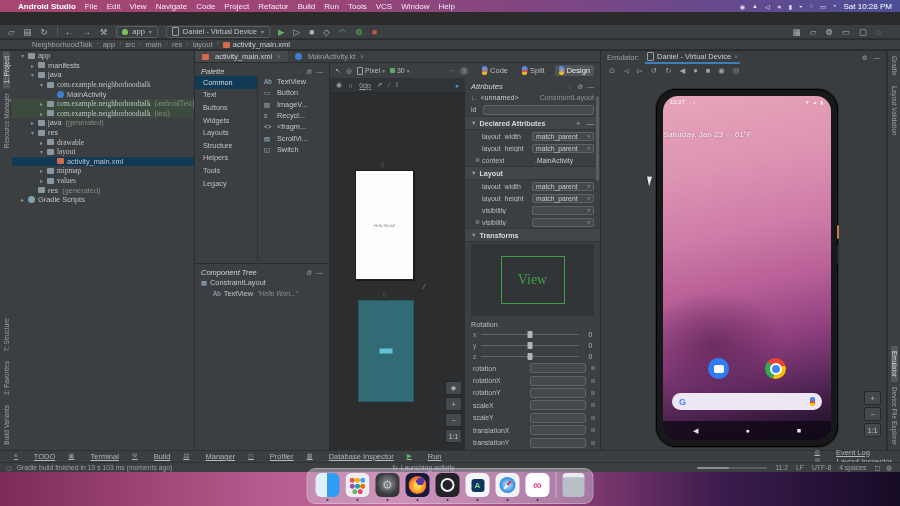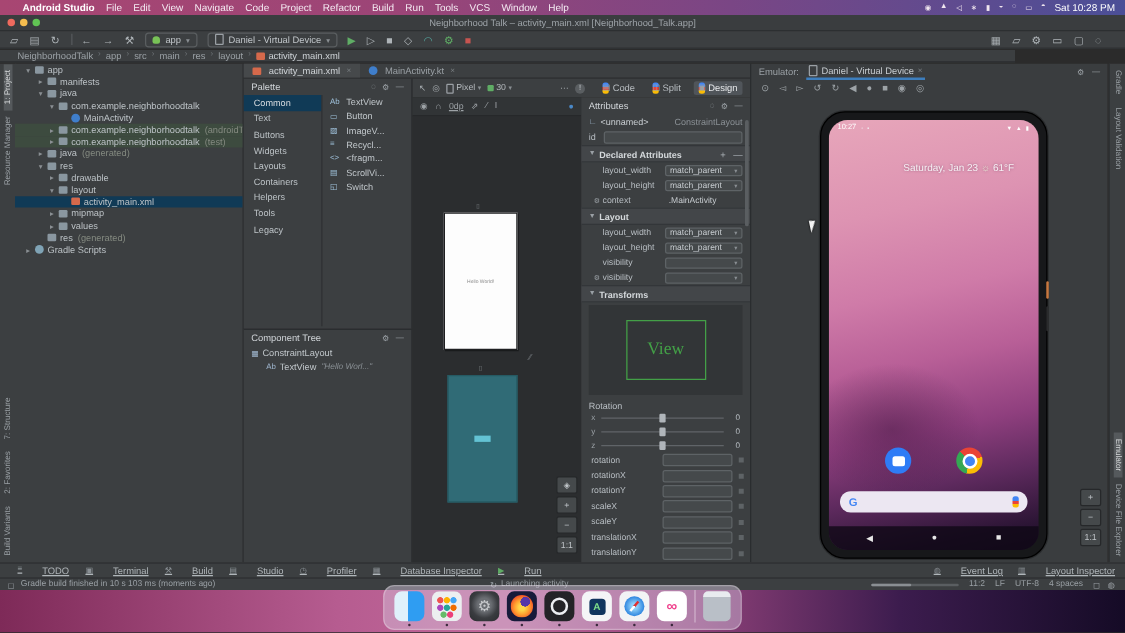--- a/index.html
+++ b/index.html
@@ -27,41 +27,41 @@
   .tbi{margin-right:9px;font-size:8.5px;}
   .tbi.green{color:#5fad65;} .tbi.red{color:#c75450;} .tbi.teal{color:#56a8a0;}
   .tbsep{width:1px;height:9px;background:#55595c;margin:0 7px 0 0;}
   .tbdrop{display:flex;align-items:center;border:1px solid #5a5e60;border-radius:3px;height:10px;padding:0 5px;margin-right:8px;
     font-size:7.5px;color:#c0c5c9;}
   .tbdrop::after{content:"▾";font-size:6px;color:#8a8f93;margin-left:4px;}
   .tbdrop .droid{width:6px;height:6px;border-radius:50% 50% 2px 2px;background:#78c257;margin-right:4px;}
   .tbdrop .devic{width:5px;height:7px;border:1px solid #9aa0a5;border-radius:1px;margin-right:4px;}
   .tbright{margin-left:auto;display:flex;align-items:center;margin-right:10px;}
   
-  .crumbs{position:absolute;left:0;top:40px;width:812px;height:10px;background:#3c3f41;border-bottom:1px solid #2a2d2f;
-    display:flex;font-size:7.5px;color:#9aa0a5;padding-left:14px;box-sizing:border-box;}
+  .crumbs{position:absolute;left:0;top:40px;width:900px;height:10px;background:#3c3f41;border-bottom:1px solid #2a2d2f;
+    display:flex;font-size:7.5px;color:#9aa0a5;padding-left:32px;box-sizing:border-box;}
   .crumb{margin-right:4px;} .csep{margin-right:4px;color:#6a6f73;font-size:6.5px;}
   .crumb-file{display:flex;align-items:center;color:#cdd2d6;}
   
   .lstrip,.rstrip{position:absolute;top:51px;bottom:56px;width:12px;background:#3c3f41;display:flex;flex-direction:column;align-items:center;}
   .lstrip{left:0;border-right:1px solid #2e3133;}
   .rstrip{right:0;border-left:1px solid #2e3133;}
   .vlab{writing-mode:vertical-rl;font-size:6.5px;color:#9aa0a5;padding:5px 0;white-space:nowrap;}
   .lstrip .vlab{transform:rotate(180deg);}
   .vlab.active{background:#55595c;color:#d8dadc;}
   .vspacer{margin-top:auto;}
   
   .project{position:absolute;left:12px;top:51px;width:183px;height:399px;background:#3c3f41;border-right:1px solid #2a2d2f;box-sizing:border-box;}
   .phead{height:14px;display:flex;align-items:center;font-size:8px;color:#c8cdd1;padding:0 5px;}
   .phead .droid{width:6px;height:6px;border-radius:50% 50% 2px 2px;background:#78c257;margin-right:4px;}
   .phead .caret{font-size:6px;color:#8a8f93;margin-left:3px;}
   .phead .hicons{margin-left:auto;display:flex;gap:6px;color:#9aa0a5;font-size:7px;}
   .tree{font-size:7.4px;color:#bcc2c6;}
   .trow{height:9.6px;display:flex;align-items:center;white-space:nowrap;overflow:hidden;}
-  .trow.d0{padding-left:9px;} .trow.d1{padding-left:19px;} .trow.d2{padding-left:28px;} .trow.d3{padding-left:38px;}
+  .trow.d0{padding-left:9px;} .trow.d1{padding-left:19px;} .trow.d2{padding-left:28px;font-family:Liberation Serif, serif;} .trow.d3{padding-left:38px;}
   .trow.sel{background:#103a56;} .trow.grn{background:#3d4b3f;}
   .tarrow{width:7px;color:#8a8f93;font-size:6px;flex:none;}
   .ti{width:7px;height:6px;border-radius:1px;margin-right:3px;flex:none;background:#8a97a0;}
   .ti.cls,.ti.gradle{border-radius:50%;height:7px;}
   .ti.cls{background:#3f7ecb;} .ti.xml{background:#d5694b;} .ti.gradle{background:#7fa3b5;}
   .tsuf{color:#848a80;margin-left:4px;}
   
   .tabbar{position:absolute;left:195px;top:51px;width:405px;height:12px;background:#3c3f41;border-bottom:1px solid #2a2d2f;
     display:flex;align-items:stretch;box-sizing:border-box;}
   .etab{display:flex;align-items:center;padding:0 7px;font-size:7.5px;color:#9aa0a5;gap:3px;}
@@ -74,21 +74,21 @@
   .ddrop::after{content:"▾";font-size:5.5px;color:#8a8f93;margin-left:2px;}
   .ddrop .devic{width:4px;height:6px;border:1px solid #9aa0a5;border-radius:1px;margin-right:2px;}
   .ddrop .apidot{width:5px;height:5px;background:#5fad65;border-radius:1px;margin-right:2px;}
   .dwarn{width:8px;height:8px;border-radius:50%;background:#5a5e61;color:#caced2;font-size:6px;display:flex;align-items:center;justify-content:center;}
   .modes{margin-left:auto;display:flex;align-items:center;gap:6px;padding-right:6px;font-size:7.5px;color:#b8bdc1;}
   .mode{display:flex;align-items:center;gap:3px;padding:1px 4px;border-radius:2px;}
   .mode.active{background:#50555a;color:#e8eaec;}
   .mode .mic{font-size:6.5px;color:#9aa0a5;}
   
   .palette{position:absolute;left:195px;top:63px;width:135px;height:200px;background:#3c3f41;border-right:1px solid #2a2d2f;box-sizing:border-box;}
-  .panehead{height:13px;display:flex;align-items:center;font-size:7.5px;color:#d0d4d8;padding:0 6px;}
+  .panehead{height:13px;display:flex;align-items:flex-end;font-size:7.5px;color:#d0d4d8;padding:0 6px;font-style:italic;}
   .panehead .hicons{margin-left:auto;display:flex;gap:5px;color:#9aa0a5;font-size:6.5px;}
   .pbody{display:flex;height:185px;justify-content:center;}
   .pcats{width:62px;border-right:1px solid #2e3133;}
   .pcat{height:12.6px;display:flex;align-items:center;padding-left:8px;font-size:7.3px;color:#bcc2c6;}
   .pcat.sel{background:#103a56;color:#d8dce0;}
   .pitems{flex:1;}
   .pitem{height:11.3px;display:flex;align-items:center;padding-left:6px;font-size:7.3px;color:#c0c6ca;}
   .pitem .pic{width:13px;font-size:6.3px;color:#9fc0da;flex:none;}
   
   .ctree{position:absolute;left:195px;top:263px;width:135px;height:187px;background:#3c3f41;border-right:1px solid #2a2d2f;border-top:1px solid #2a2d2f;box-sizing:border-box;}
@@ -152,42 +152,42 @@
     box-shadow:0 0 0 1px #2a2c2e;}
   .pbtn1{position:absolute;right:-2px;top:135px;width:2px;height:14px;background:#c87840;border-radius:1px;}
   .pbtn2{position:absolute;right:-2px;top:155px;width:2px;height:20px;background:#2a2b2d;border-radius:1px;}
   .pscreen{position:absolute;left:6px;top:6px;right:6px;bottom:6px;border-radius:15px;overflow:hidden;
     background:
       radial-gradient(60% 22% at 30% 72%, rgba(60,20,60,.45), transparent 70%),
       linear-gradient(168deg,#e7a6ba 0%,#dd93b2 22%,#cf7ba8 40%,#b85f97 55%,#8f3f7e 70%,#5e2a5e 82%,#2c1535 94%,#1d0e26 100%);}
   .pstatus{position:absolute;left:7px;right:7px;top:3px;display:flex;align-items:center;font-size:6px;color:#fff;}
   .pstatus .dots{margin-left:4px;font-size:4.5px;color:#f0e8ee;letter-spacing:1px;}
   .pstatus .sigs{margin-left:auto;font-size:4.5px;letter-spacing:1px;color:#fff;}
-  .pdate{position:absolute;left:0;right:0;top:34px;text-align:center;font-size:8px;color:#f7f0f4;text-shadow:0 0 2px rgba(90,40,80,.5);padding-left:40px;}
+  .pdate{position:absolute;left:0;right:0;top:34px;text-align:left;font-size:8px;color:#f7f0f4;text-shadow:0 0 2px rgba(90,40,80,.5);}
   .pdate .wx{color:#e8e0d2;}
   .p-apps{position:absolute;left:0;right:0;top:262px;display:flex;justify-content:center;gap:36px;}
   .aicon{width:21px;height:21px;border-radius:50%;position:relative;display:flex;align-items:center;justify-content:center;}
   .msg{background:#2f7cf6;}
   .msg::before{content:"";width:10px;height:8px;background:#fff;border-radius:2px;}
   .chrome{background:conic-gradient(from -45deg,#ea4335 0 33%,#fbbc05 33% 66%,#34a853 66% 100%);}
   .chrome::before{content:"";width:8px;height:8px;border-radius:50%;background:#4285f4;border:2px solid #fff;}
   .p-search{position:absolute;left:9px;right:9px;top:297px;height:17px;background:#ece7f2;border-radius:9px;
     display:flex;align-items:center;padding:0 7px;box-sizing:border-box;}
   .gletter{color:#4285f4;font-weight:bold;font-size:9px;}
   .mic{margin-left:auto;width:5px;height:9px;border-radius:2px;background:linear-gradient(180deg,#4285f4 40%,#ea4335 40% 70%,#fbbc05 70%);}
   .p-nav{position:absolute;left:0;right:0;bottom:0;height:19px;background:rgba(14,8,20,0.78);display:flex;align-items:center;
     justify-content:space-between;padding:0 30px;box-sizing:border-box;font-size:7px;color:#e8e8e8;}
   .ezoom{position:absolute;right:5px;top:340px;display:flex;flex-direction:column;gap:2px;}
   
   .toolwins{position:absolute;left:0;top:450px;width:900px;height:12px;background:#3c3f41;border-top:1px solid #2e3133;
     display:flex;align-items:center;font-size:7.5px;color:#b0b6ba;padding:0 8px 0 14px;box-sizing:border-box;}
   .twitem{display:flex;align-items:flex-start;gap:16px;margin-right:13px;text-decoration:underline;}
   .twitem .twic{color:#8a9095;font-size:6.5px;}
   .twitem .twic.green{color:#5fad65;}
-  .twright{margin-left:auto;display:flex;}
+  .twright{margin-left:auto;display:flex;flex-direction:column;}
   .twright .twitem{margin-right:0;margin-left:12px;}
   .statusbar{position:absolute;left:0;top:462px;width:900px;height:10px;background:#3c3f41;border-top:1px solid #2e3133;
     display:flex;align-items:center;font-size:6.8px;color:#9aa0a5;padding:0 8px 0 6px;box-sizing:border-box;}
   .sbicon{margin-right:5px;font-size:6px;}
   .launch{position:absolute;left:392px;display:flex;align-items:center;gap:3px;}
   .sbright{margin-left:auto;display:flex;align-items:center;gap:8px;}
   .sbprog{width:70px;height:2px;background:#5a5e61;border-radius:1px;position:relative;}
   .sbprog::before{content:"";position:absolute;left:0;top:0;height:2px;width:45%;background:#8a8f93;border-radius:1px;}
   
   .desktop{position:absolute;left:0;top:472px;width:900px;height:34px;
@@ -259,26 +259,20 @@
           <span class="sic">▮</span>
           <span class="sic">◒</span>
           <span class="sic">◌</span>
           <span class="sic">▭</span>
           <span class="sic">◓</span>
         </span>
       <span class="clock">Sat 10:28 PM</span>
     </span>
   </div>
 
-  <div class="titlebar">
-    <span class="tl r"></span>
-    <span class="tl y"></span>
-    <span class="tl g"></span>
-    <div class="wtitle">Neighborhood Talk – activity_main.xml [Neighborhood_Talk.app]</div>
-  </div>
 
   <div class="astoolbar">
     <span style="display:flex;">
 
     <span class="tbi">▱</span>
         <span class="tbi">▤</span>
         <span class="tbi">↻</span>
       </span>
     <span class="tbsep"></span>
     <span style="display:flex;">
@@ -552,21 +546,21 @@
         </span>
     </div>
     <div class="pbody">
       <div class="pcats">
 
       <div class="pcat sel">Common</div>
           <div class="pcat">Text</div>
           <div class="pcat">Buttons</div>
           <div class="pcat">Widgets</div>
           <div class="pcat">Layouts</div>
-          <div class="pcat">Containers</div>
+          <div class="pcat">Structure</div>
           <div class="pcat">Helpers</div>
           <div class="pcat">Tools</div>
           <div class="pcat">Legacy</div>
         </div>
       <div class="pitems">
 
           <div class="pitem">
             <span class="pic">Ab</span>
             <span>TextView</span>
           </div>
@@ -913,21 +907,21 @@
           <span>Terminal</span>
         </span>
 
         <span class="twitem">
           <span class="twic">⚒</span>
           <span>Build</span>
         </span>
 
         <span class="twitem">
           <span class="twic">▤</span>
-          <span>Studio</span>
+          <span>Manager</span>
         </span>
 
         <span class="twitem">
           <span class="twic">◷</span>
           <span>Profiler</span>
         </span>
 
         <span class="twitem">
           <span class="twic">▦</span>
           <span>Database Inspector</span>

